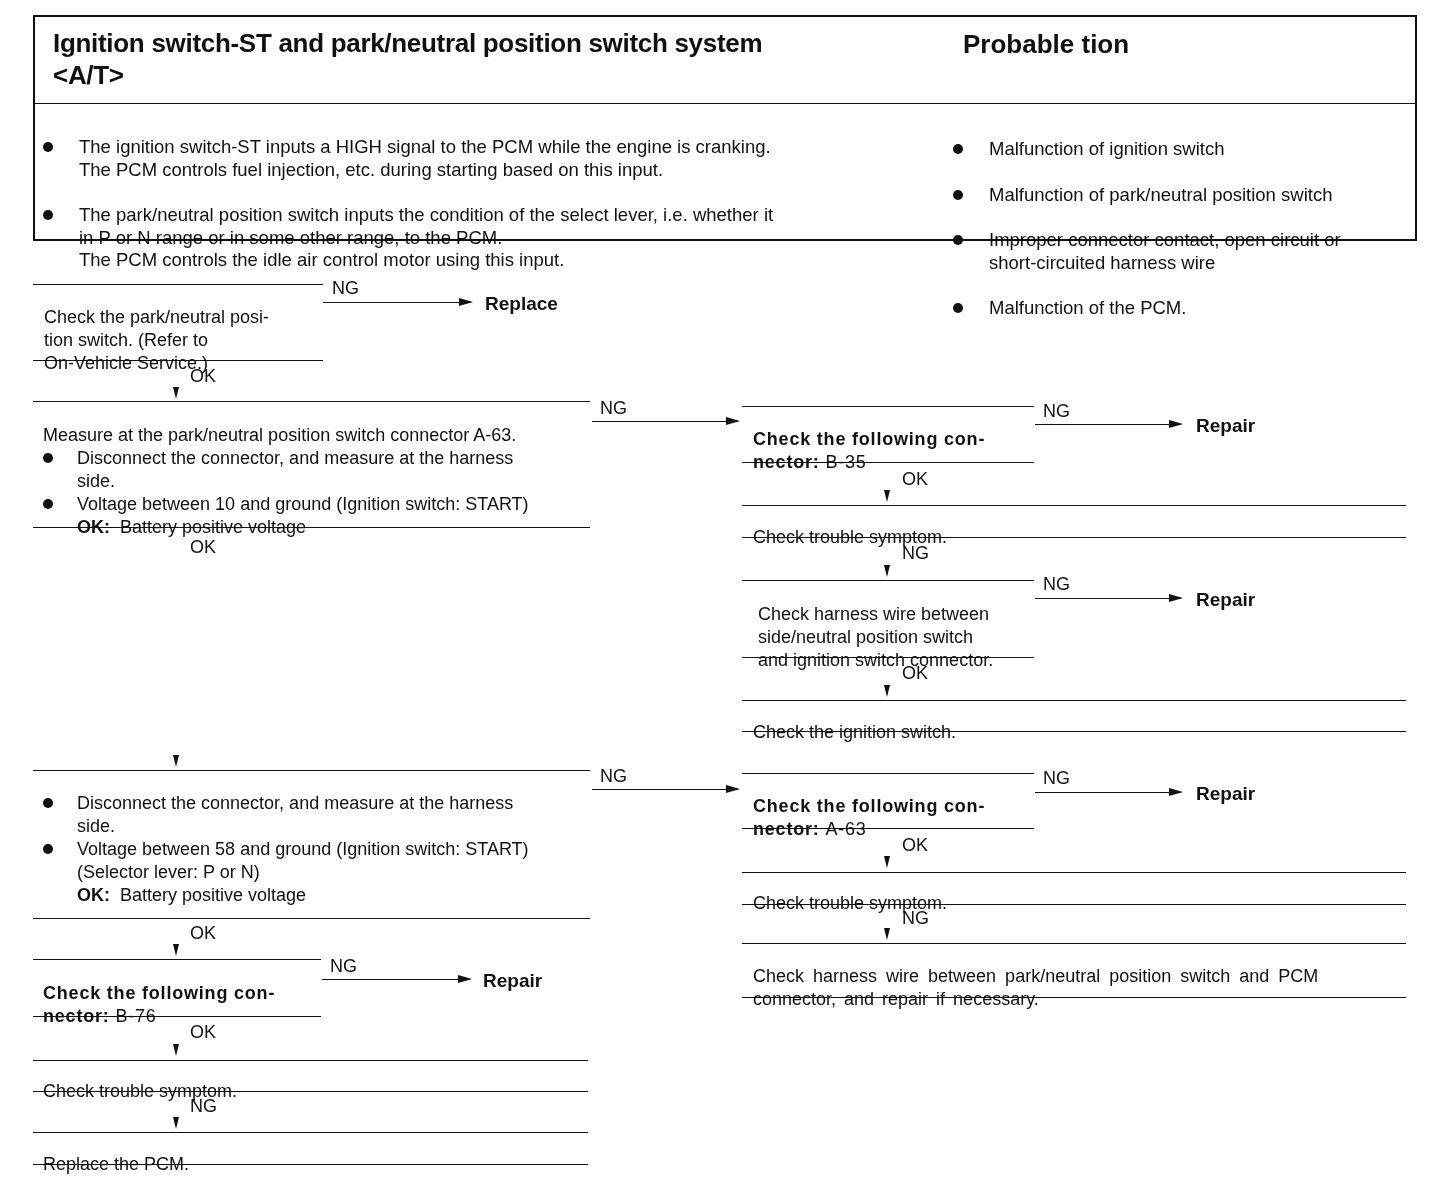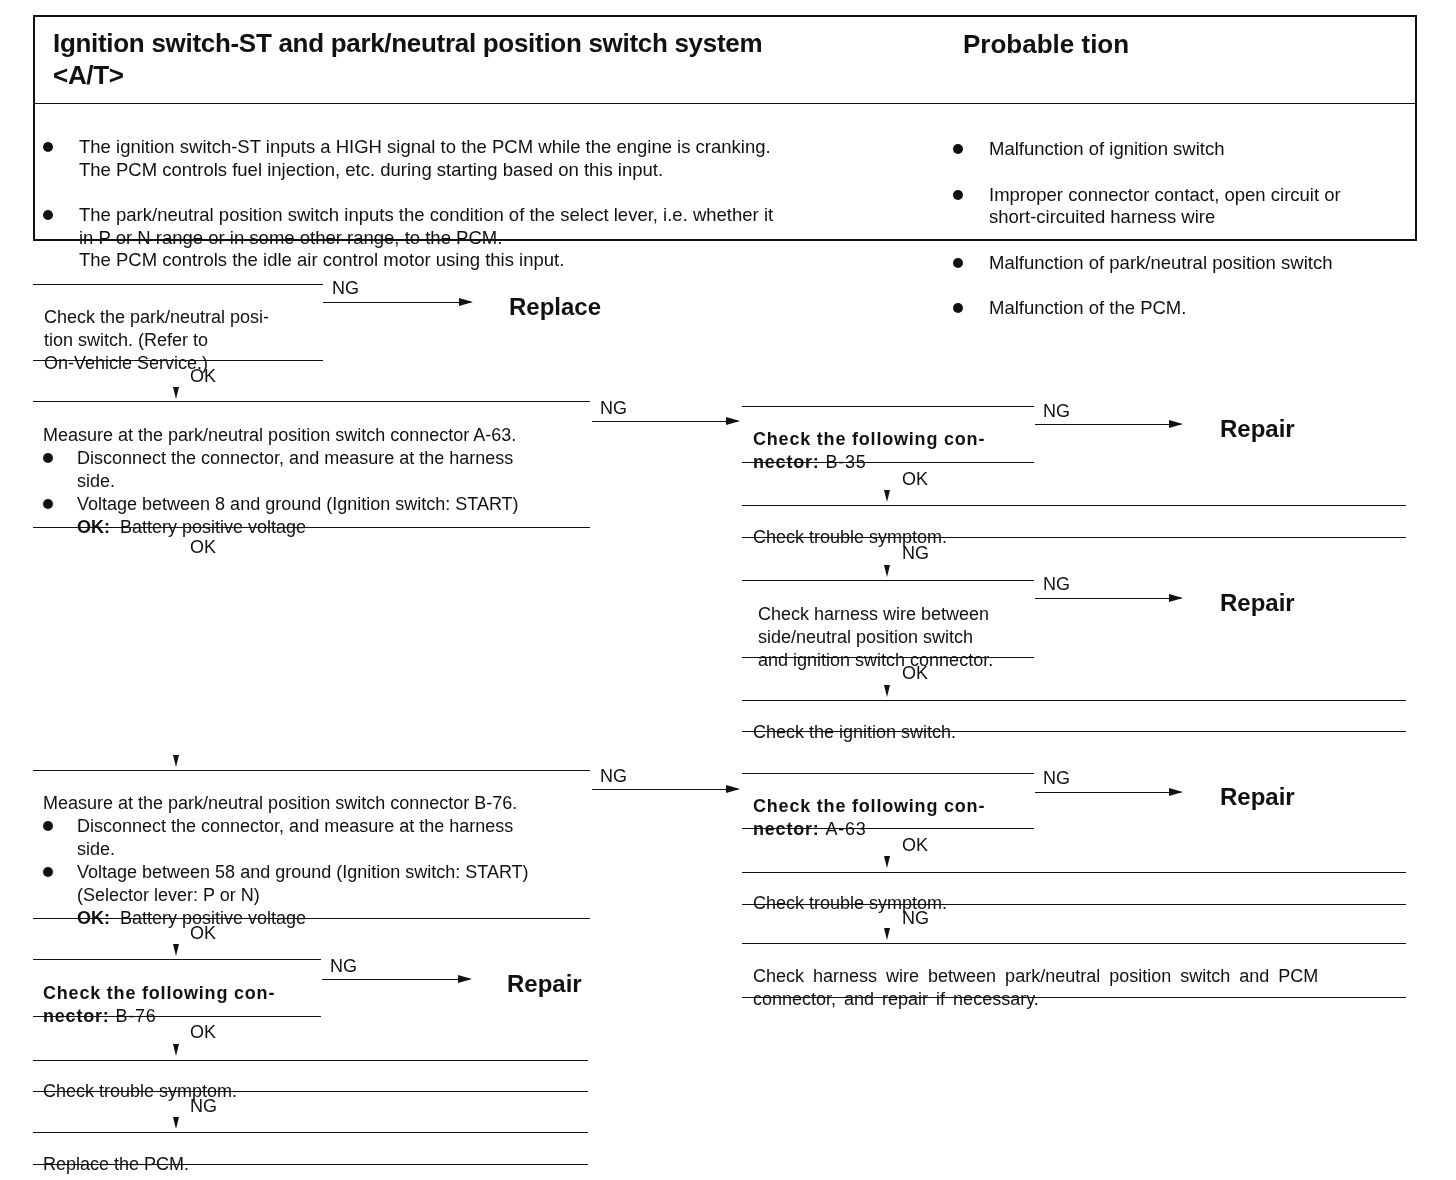--- a/index.html
+++ b/index.html
@@ -17,21 +17,21 @@
   .cause { position: absolute; left: 918px; top: 98px; width: 460px; font-size: 18.5px; line-height: 22.5px; }
   .line { position: absolute; border-top: 1.5px solid #111; height: 0; }
   .txt { position: absolute; font-size: 18px; line-height: 23px; margin-top: 16px; }
   .b { font-weight: bold; }
   .lbl { position: absolute; font-size: 18px; }
   .harrow { position: absolute; height: 0; border-top: 1px solid #111; }
   .harrow::after { content: ""; position: absolute; right: -2px; top: -5px;
                    border-left: 14px solid #111; border-top: 4.5px solid transparent; border-bottom: 4.5px solid transparent; }
   .varrow { position: absolute; width: 0; height: 0;
             border-top: 12px solid #111; border-left: 3px solid transparent; border-right: 3px solid transparent; }
-  .result { position: absolute; font-size: 24px; font-weight: bold; margin-left: 24px; }
+  .result { position: absolute; font-size: 19px; font-weight: bold; }
   .blist .row { position: relative; padding-left: 34px; }
   .blist .bullet { top: 6px; }
 </style>
 </head>
 <body>
 
 <div class="hbox">
   <div class="title">
     <div>Ignition switch-ST and park/neutral position switch system</div>
     <div>&lt;A/T&gt;</div>
@@ -53,26 +53,26 @@
     </div>
   </div>
 
   <div class="cause">
     <div class="row">
       <span class="bullet"></span>
       <div>Malfunction of ignition switch</div>
     </div>
     <div class="row">
       <span class="bullet"></span>
+      <div>Malfunction of park/neutral position switch</div>
+    </div>
+    <div class="row">
+      <span class="bullet"></span>
       <div>Improper connector contact, open circuit or</div>
       <div>short-circuited harness wire</div>
-    </div>
-    <div class="row">
-      <span class="bullet"></span>
-      <div>Malfunction of park/neutral position switch</div>
     </div>
     <div class="row">
       <span class="bullet"></span>
       <div>Malfunction of the PCM.</div>
     </div>
   </div>
 </div>
 
 <div class="line" style="left:33px;top:284px;width:290px"></div>
 <div class="txt" style="left:44px;top:290px">
@@ -92,21 +92,21 @@
 <div class="txt" style="left:43px;top:408px;width:580px">
   <div>Measure at the park/neutral position switch connector A-63.</div>
   <div class="blist">
     <div class="row">
       <span class="bullet"></span>
       <div>Disconnect the connector, and measure at the harness</div>
       <div>side.</div>
     </div>
     <div class="row">
       <span class="bullet"></span>
-      <div>Voltage between 8 and ground (Ignition switch: START)</div>
+      <div>Voltage between 10 and ground (Ignition switch: START)</div>
       <div><span class="b">OK:</span>&nbsp;&nbsp;<span>Battery positive voltage</span></div>
     </div>
   </div>
 </div>
 <div class="line" style="left:33px;top:527px;width:557px"></div>
 <div class="lbl" style="left:600px;top:398px">NG</div>
 <div class="harrow" style="left:592px;top:421px;width:146px"></div>
 <div class="lbl" style="left:190px;top:537px">OK</div>
 
 <div class="line" style="left:742px;top:406px;width:292px"></div>
@@ -140,21 +140,20 @@
 
 <div class="lbl" style="left:902px;top:663px">OK</div>
 <div class="varrow" style="left:884px;top:685px"></div>
 <div class="line" style="left:742px;top:700px;width:664px"></div>
 <div class="txt" style="left:753px;top:705px">Check the ignition switch.</div>
 <div class="line" style="left:742px;top:731px;width:664px"></div>
 
 <div class="varrow" style="left:173px;top:755px"></div>
 <div class="line" style="left:33px;top:770px;width:557px"></div>
 <div class="txt" style="left:43px;top:776px;width:580px">
-  <div>Measure at the park/neutral position switch connector B-76.</div>
   <div class="blist">
     <div class="row">
       <span class="bullet"></span>
       <div>Disconnect the connector, and measure at the harness</div>
       <div>side.</div>
     </div>
     <div class="row">
       <span class="bullet"></span>
       <div>Voltage between 58 and ground (Ignition switch: START)</div>
       <div>(Selector lever: P or N)</div>

